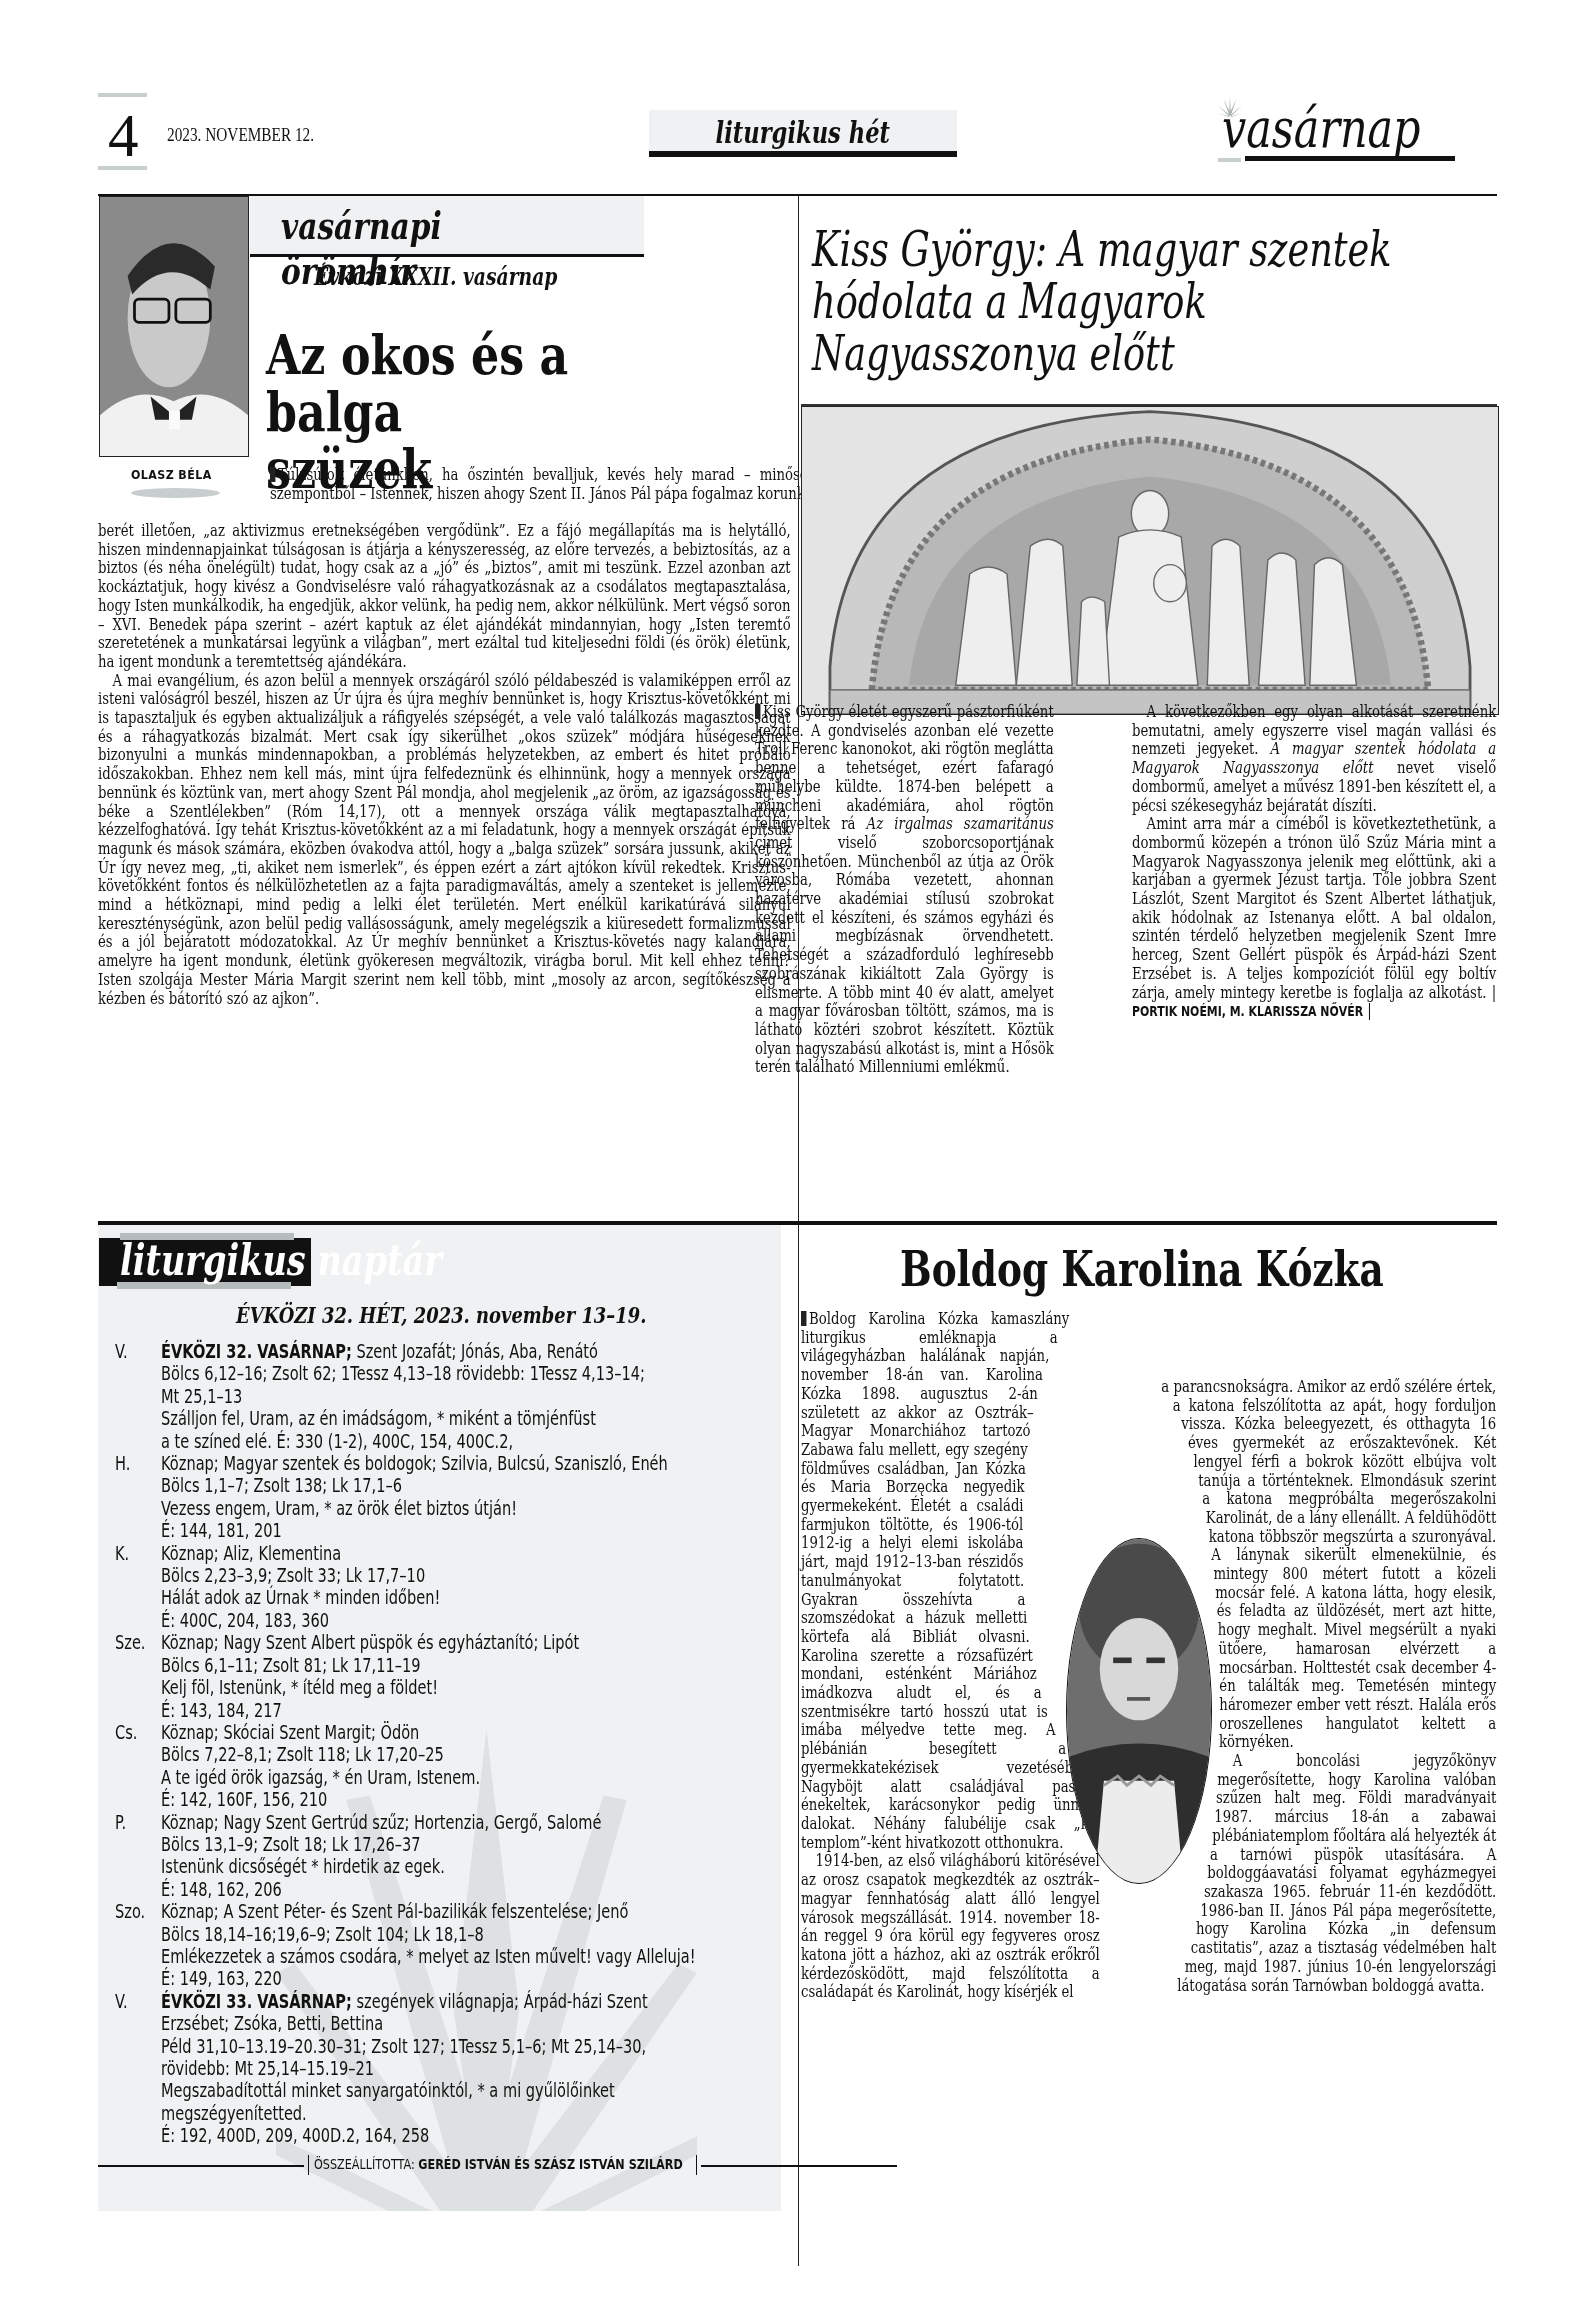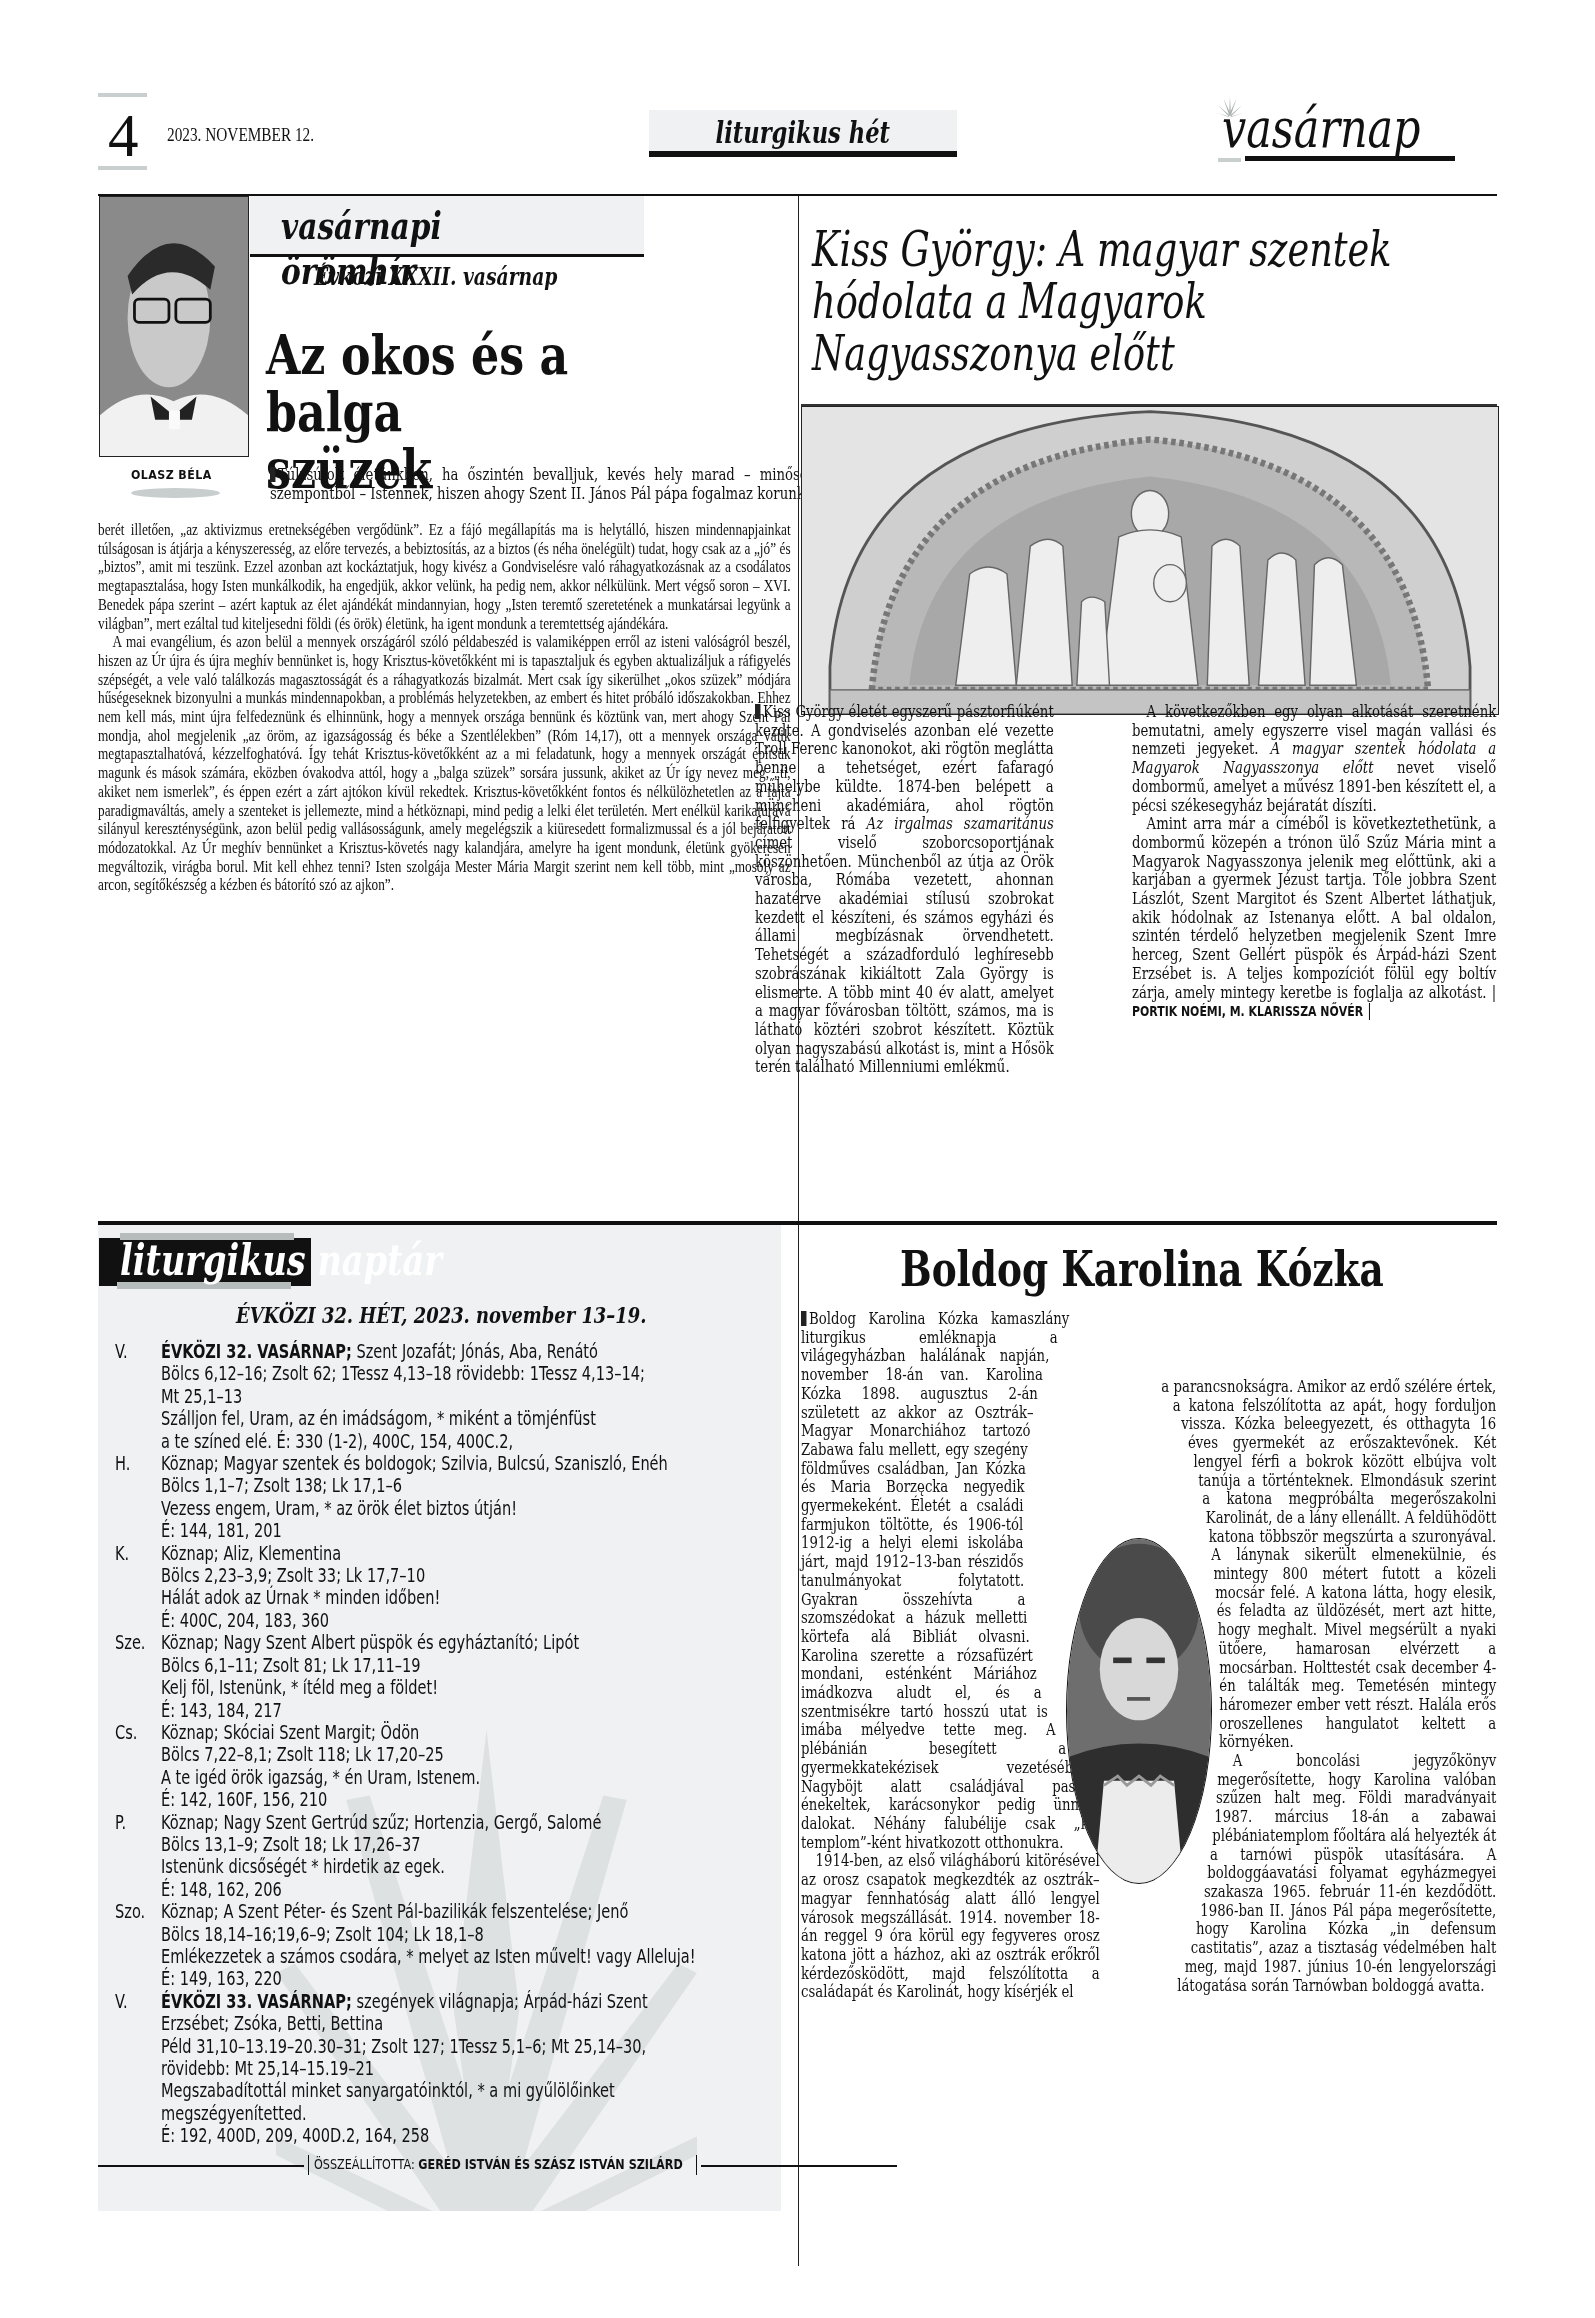--- a/index.html
+++ b/index.html
@@ -25,21 +25,21 @@
   #subtitle-sunday { left:314px; top:262px; font-style:italic; font-weight:bold; font-size:24px; transform:scaleX(0.78); transform-origin:left; }
   #main-title { left:266px; top:327px; font-family:"DejaVu Serif", serif; font-weight:bold; font-size:54px; line-height:57px; width:421px; transform:scaleX(0.82); transform-origin:left; }
   #author-name { left:131px; top:467px; font-family:"DejaVu Sans", sans-serif; font-weight:bold; font-size:13px; letter-spacing:0.5px; transform:scaleX(0.85); transform-origin:left; }
   #author-pill { left:131px; top:488px; width:89px; height:10.3px; background:#c8cece; border-radius:50%; }
   .body-text { font-family:"DejaVu Serif", serif; font-size:17px; line-height:18.7px; text-align:justify; hyphens:manual; }
   .body-text p { margin:0; }
   .body-text p + p { text-indent:18.7px; }
   .body-text .sq { display:inline-block; width:6.5px; height:15px; background:#222; margin-right:3.7px; vertical-align:-1.9px; }
   .cond { transform:scaleX(0.78); transform-origin:left top; }
   #homily-lead { left:270px; top:465px; width:660px; }
-  #homily-body { left:98px; top:521px; width:981px;font-family:Liberation Serif, serif; }
+  #homily-body { left:98px; top:521px; width:981px; }
   
   .vr-mid { left:798px; top:196px; width:1.4px; height:2070px; background:#222; }
   .hr-mid { left:98px; top:1221px; width:1399px; height:3.7px; background:#111; }
   .hr-right-under-title { left:801px; top:404px; width:696px; height:1.9px; background:#333; }
   
   #kiss-title { left:812px; top:224px; font-family:"DejaVu Serif", serif; font-style:italic; font-size:49px; line-height:52px; width:888px; transform:scaleX(0.75); transform-origin:left top; }
   #relief-photo { left:801px; top:406px; width:698px; height:309px; border:1.4px solid #222; box-sizing:border-box; background:#ddd; overflow:hidden; }
   #relief-photo svg { width:100%; height:100%; }
   #kiss-col1 { left:755px; top:702px; width:299px; }
   #kiss-col2 { left:1132px; top:702px; width:365px; }

